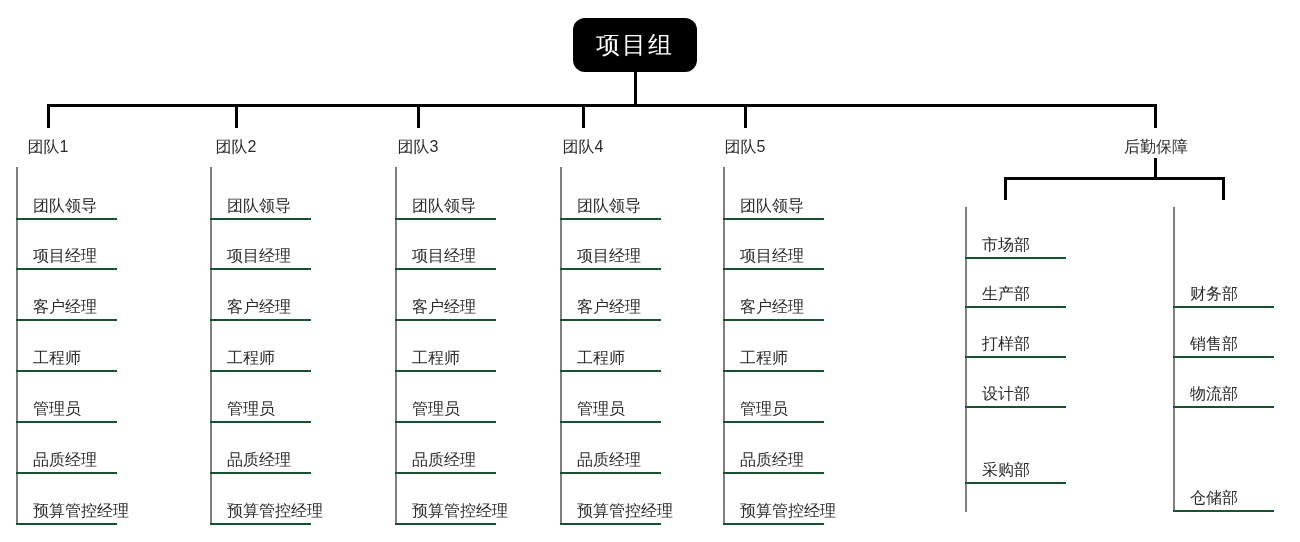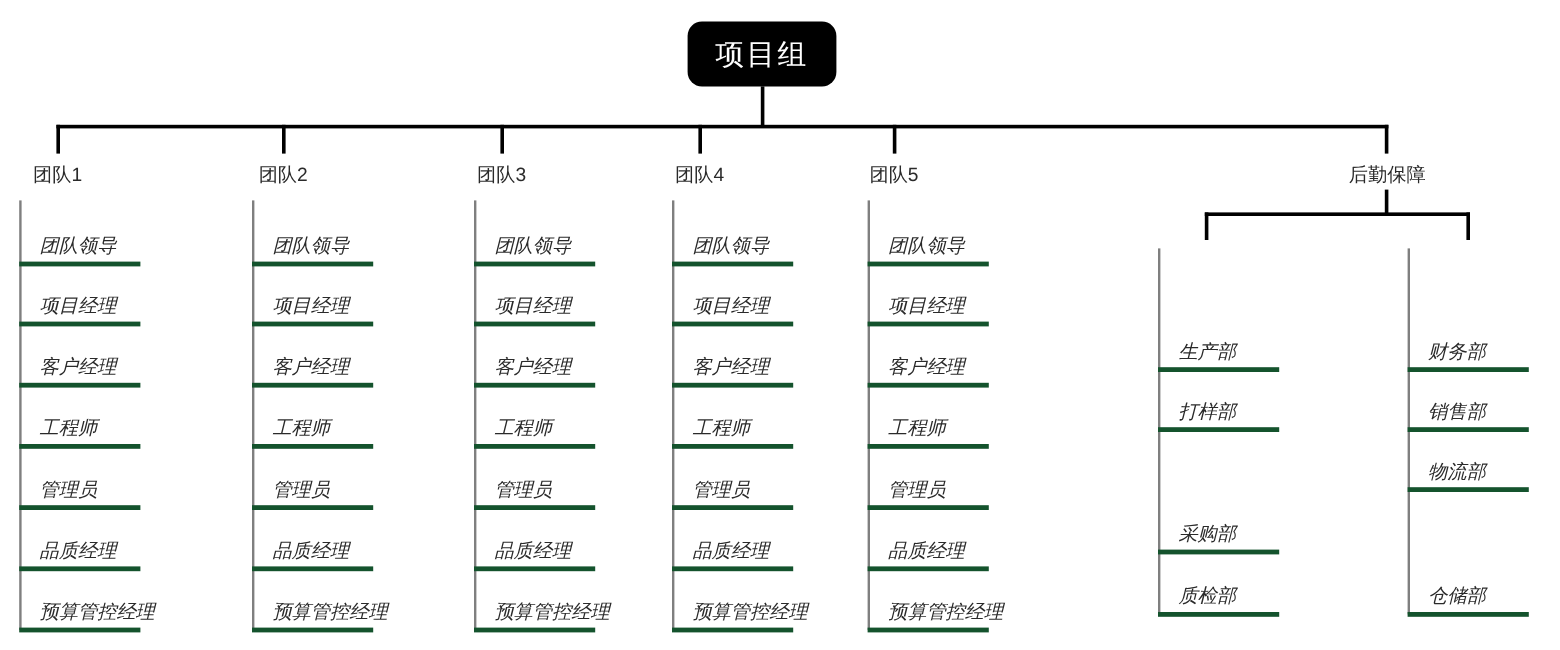--- a/index.html
+++ b/index.html
@@ -11,21 +11,21 @@
   .canvas{position:absolute;left:0;top:0;width:1300px;height:542px;border-radius:14px;}
   
   .cl{position:absolute;background:#000000;}
   .v{width:3px;}
   .h{height:3px;}
   .drop{top:104px;height:24px;}
   .subdrop{top:177px;height:23px;}
   
   .trunk{position:absolute;width:2px;background:#7f7f7f;}
   
-  .item{position:absolute;width:101px;height:30px;border-bottom:4px solid #14532d;font-style:italic;}
+  .item{position:absolute;width:101px;height:30px;border-bottom:2px solid #14532d;}
   .item span{
     position:absolute;left:17px;bottom:4px;
     font-size:16px;color:#2a2a2a;white-space:nowrap;line-height:1;
   }
   
   .col-label{
     position:absolute;top:138px;width:140px;text-align:center;
     font-size:16px;color:#2a2a2a;white-space:nowrap;line-height:1.1;
   }
   
@@ -174,31 +174,34 @@
       <span>预算管控经理</span>
     </div>
 
   <div class="col-label" style="left:1086px">后勤保障</div>
   <div class="cl v" style="left:1154px;top:158px;height:20px"></div>
   <div class="cl h" style="left:1004px;top:177px;width:221px"></div>
   <div class="cl v subdrop" style="left:1004px"></div>
   <div class="cl v subdrop" style="left:1222px"></div>
 
   <div class="trunk" style="left:965px;top:207px;height:305px"></div>
+  <div class="item" style="left:965px;top:227px">
+      <span>市场部</span>
+    </div>
   <div class="item" style="left:965px;top:276px">
       <span>生产部</span>
     </div>
   <div class="item" style="left:965px;top:326px">
       <span>打样部</span>
     </div>
-  <div class="item" style="left:965px;top:428px">
+  <div class="item" style="left:965px;top:376px">
+      <span>设计部</span>
+    </div>
+  <div class="item" style="left:965px;top:452px">
       <span>采购部</span>
-    </div>
-  <div class="item" style="left:965px;top:480px">
-      <span>质检部</span>
     </div>
 
   <div class="trunk" style="left:1173px;top:207px;height:305px"></div>
   <div class="item" style="left:1173px;top:326px">
       <span>销售部</span>
     </div>
   <div class="item" style="left:1173px;top:276px">
       <span>财务部</span>
     </div>
   <div class="item" style="left:1173px;top:376px">

